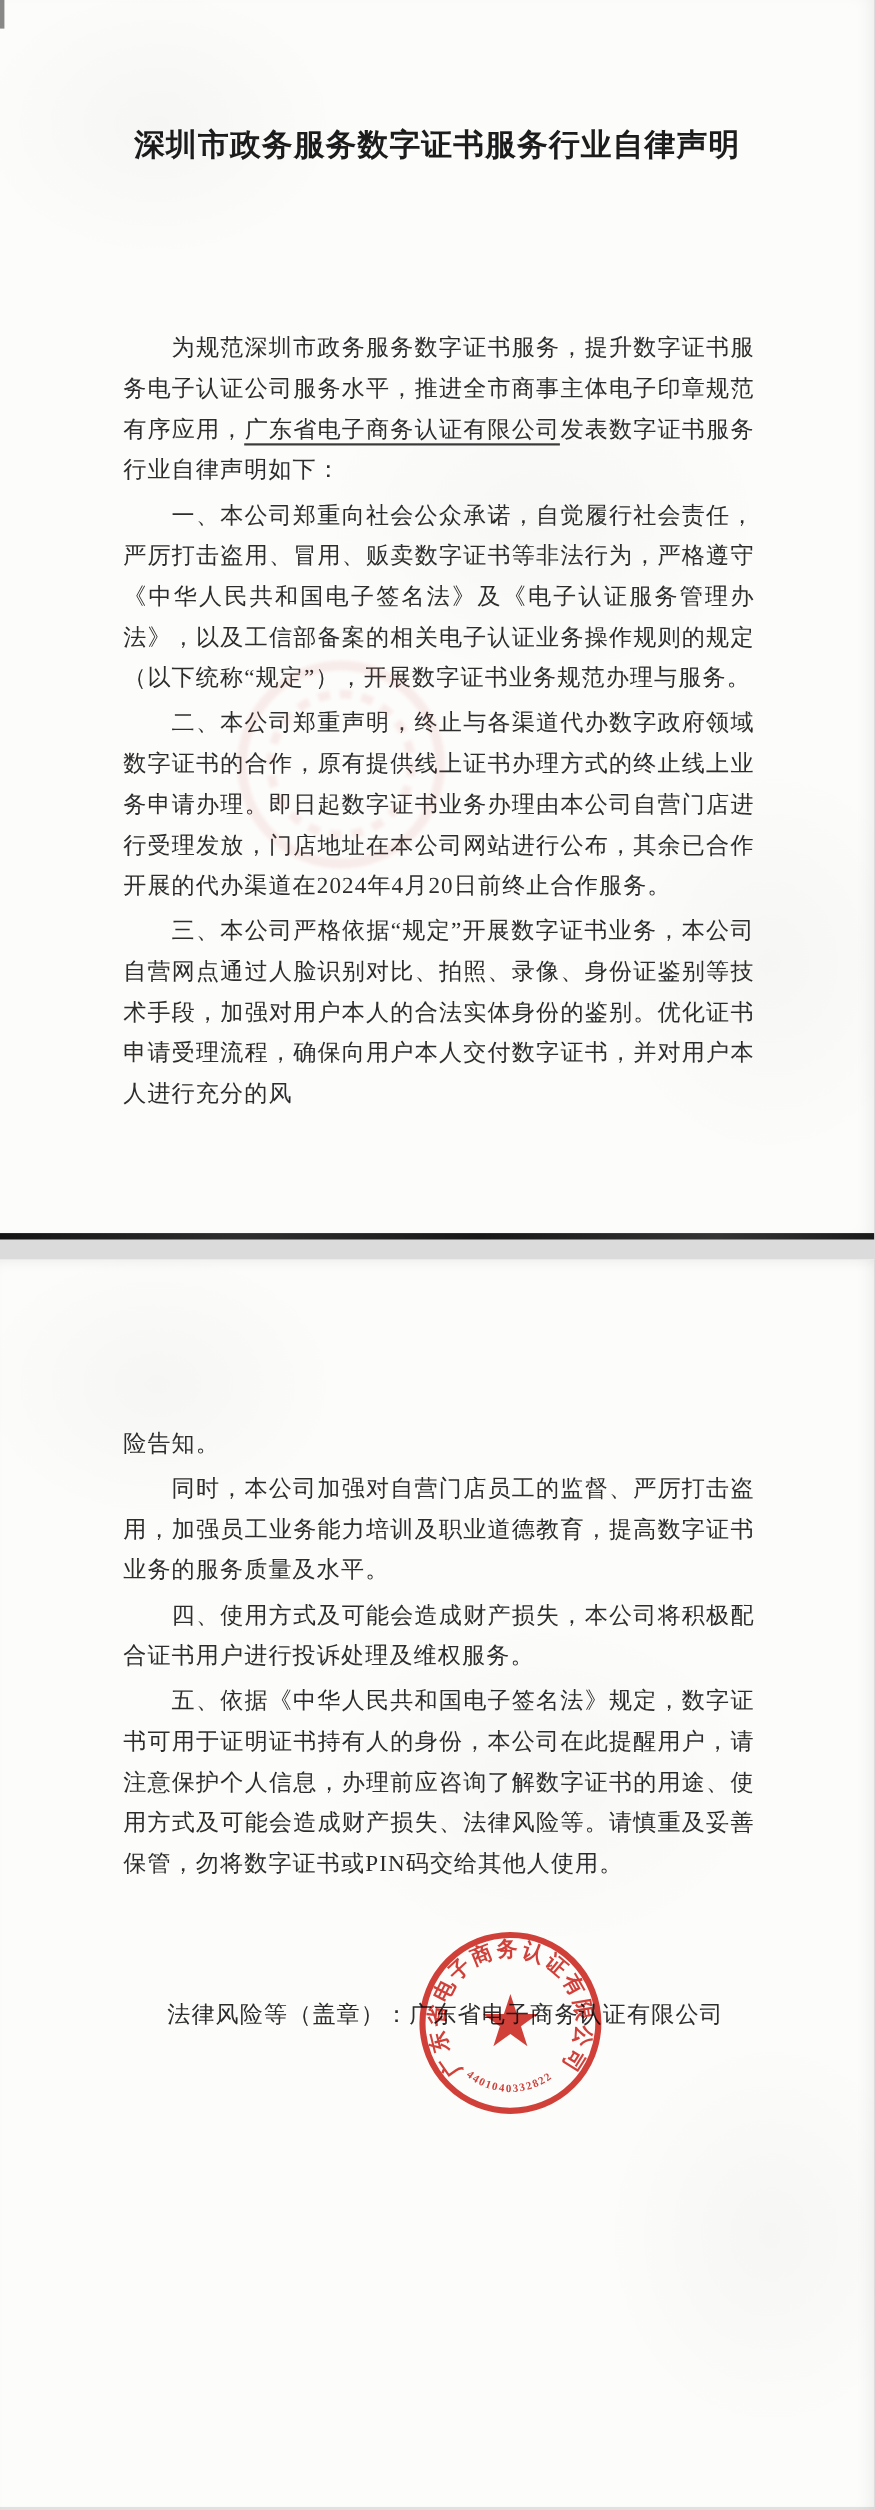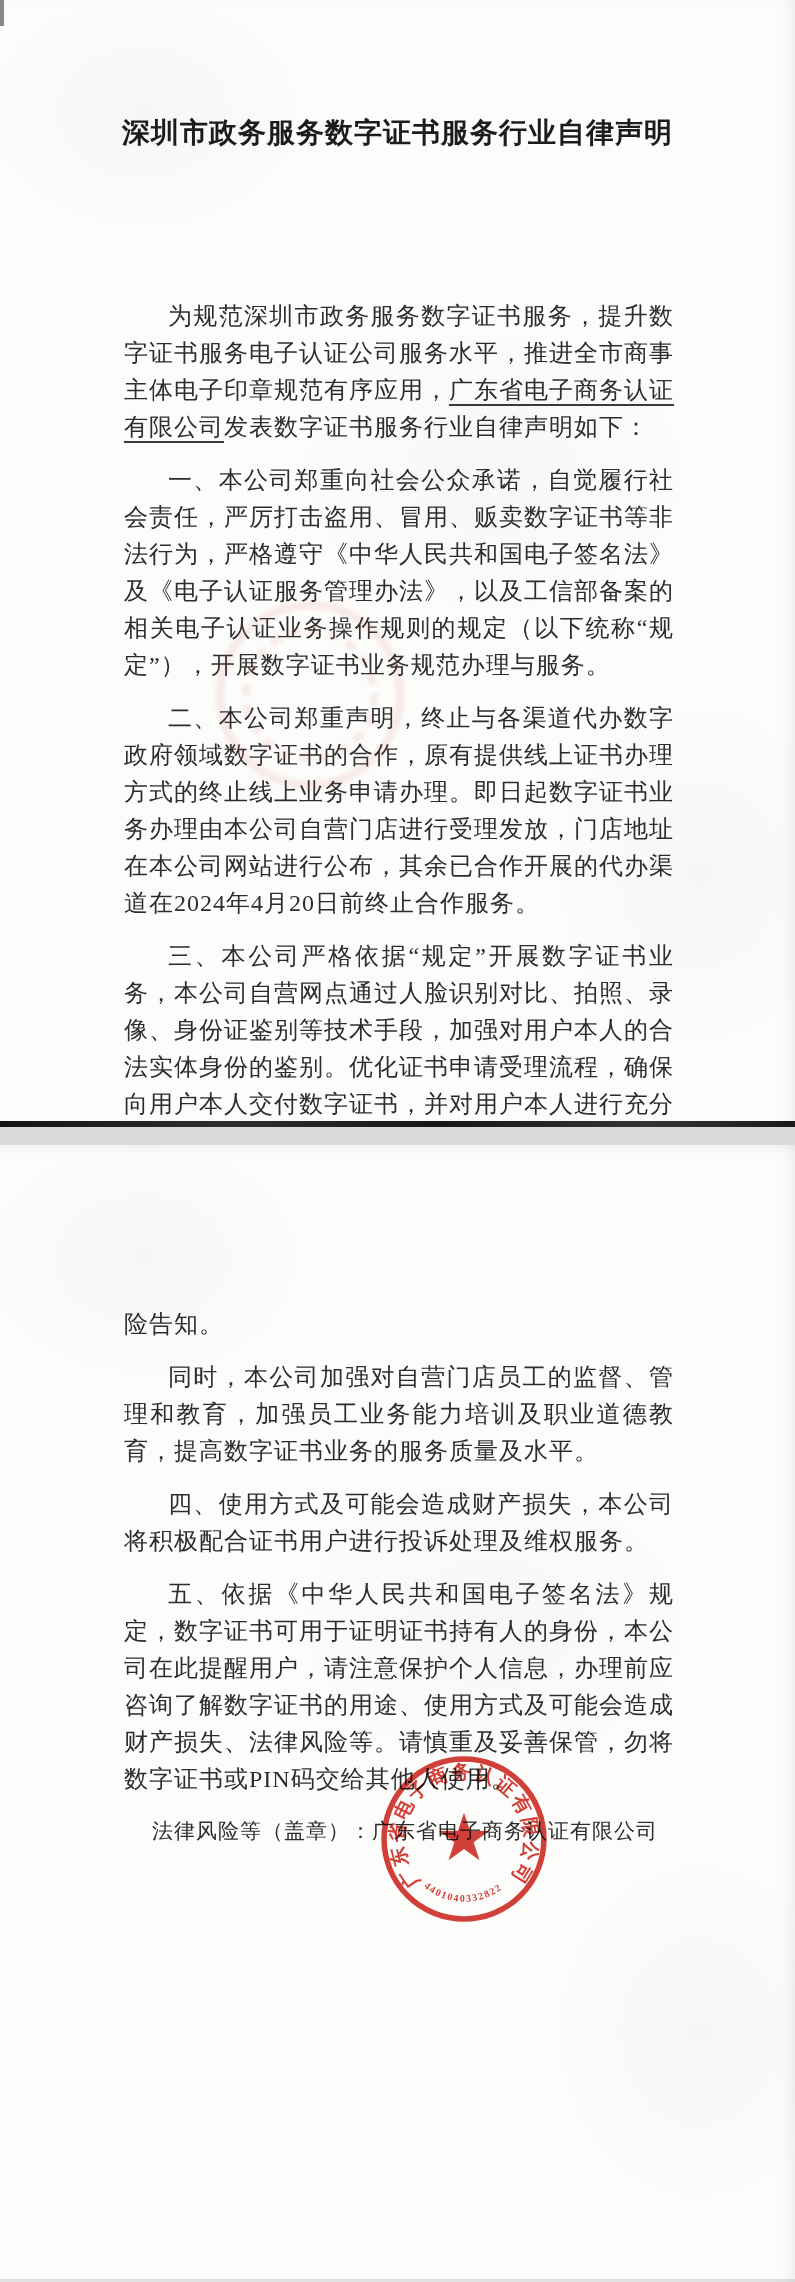--- a/index.html
+++ b/index.html
@@ -31,21 +31,21 @@
   .corner-mark { position:absolute; top:0; left:0; width:4px; height:26px;
     background:rgba(40,40,40,0.55); }
 
   .title {
     margin:0; padding:112px 58px 0 58px; text-align:center;
     font-size:28px; font-weight:700; letter-spacing:1px; color:#1c1c1c; line-height:42px;
   }
   .body1 { margin:144px 105px 0 108px; }
   .body2 { position:absolute; top:145px; left:108px; right:105px; }
   .para {
-    margin:16px; font-size:24px; line-height:37px; color:#2d2d2d;
+    margin:4px; font-size:21px; line-height:37px; color:#2d2d2d;
     text-align:justify; letter-spacing:1px;
   }
   .indent { text-indent:44px; }
   .underline { border-bottom:2px solid #3b3b3b; padding-bottom:1px; }
 
   .signature {
     position:absolute; top:672px; left:152px;
     font-size:21px; letter-spacing:1px; color:#2d2d2d; white-space:nowrap;
   }
   .stamp {
@@ -79,21 +79,21 @@
       <p class="para indent">三、本公司严格依据“规定”开展数字证书业务，本公司自营网点通过人脸识别对比、拍照、录像、身份证鉴别等技术手段，加强对用户本人的合法实体身份的鉴别。优化证书申请受理流程，确保向用户本人交付数字证书，并对用户本人进行充分的风</p>
     </div>
   </div>
 
   <div class="edge-line"></div>
   <div class="page-gap"></div>
 
   <div class="page page2">
     <div class="body2">
       <p class="para">险告知。</p>
-      <p class="para indent">同时，本公司加强对自营门店员工的监督、管理和教育，加强员工业务能力培训及职业道德教育，提高数字证书业务的服务质量及水平。</p>
+      <p class="para indent">同时，本公司加强对自营门店员工的监督、严厉打击盗用，加强员工业务能力培训及职业道德教育，提高数字证书业务的服务质量及水平。</p>
       <p class="para indent">四、使用方式及可能会造成财产损失，本公司将积极配合证书用户进行投诉处理及维权服务。</p>
       <p class="para indent">五、依据《中华人民共和国电子签名法》规定，数字证书可用于证明证书持有人的身份，本公司在此提醒用户，请注意保护个人信息，办理前应咨询了解数字证书的用途、使用方式及可能会造成财产损失、法律风险等。请慎重及妥善保管，勿将数字证书或PIN码交给其他人使用。</p>
     </div>
 
     <div class="signature"><span>法律风险等（盖章）：</span><span>广东省电子商务认证有限公司</span></div>
 
     <svg class="stamp" viewBox="0 0 170 170" aria-hidden="true">
       <defs>
         <path id="arcTop" d="M 42.6 127.4 A 60 60 0 1 1 127.4 127.4" fill="none"></path>
         <path id="arcBot" d="M 45.1 132.5 A 62 62 0 0 0 124.9 132.5" fill="none"></path>

